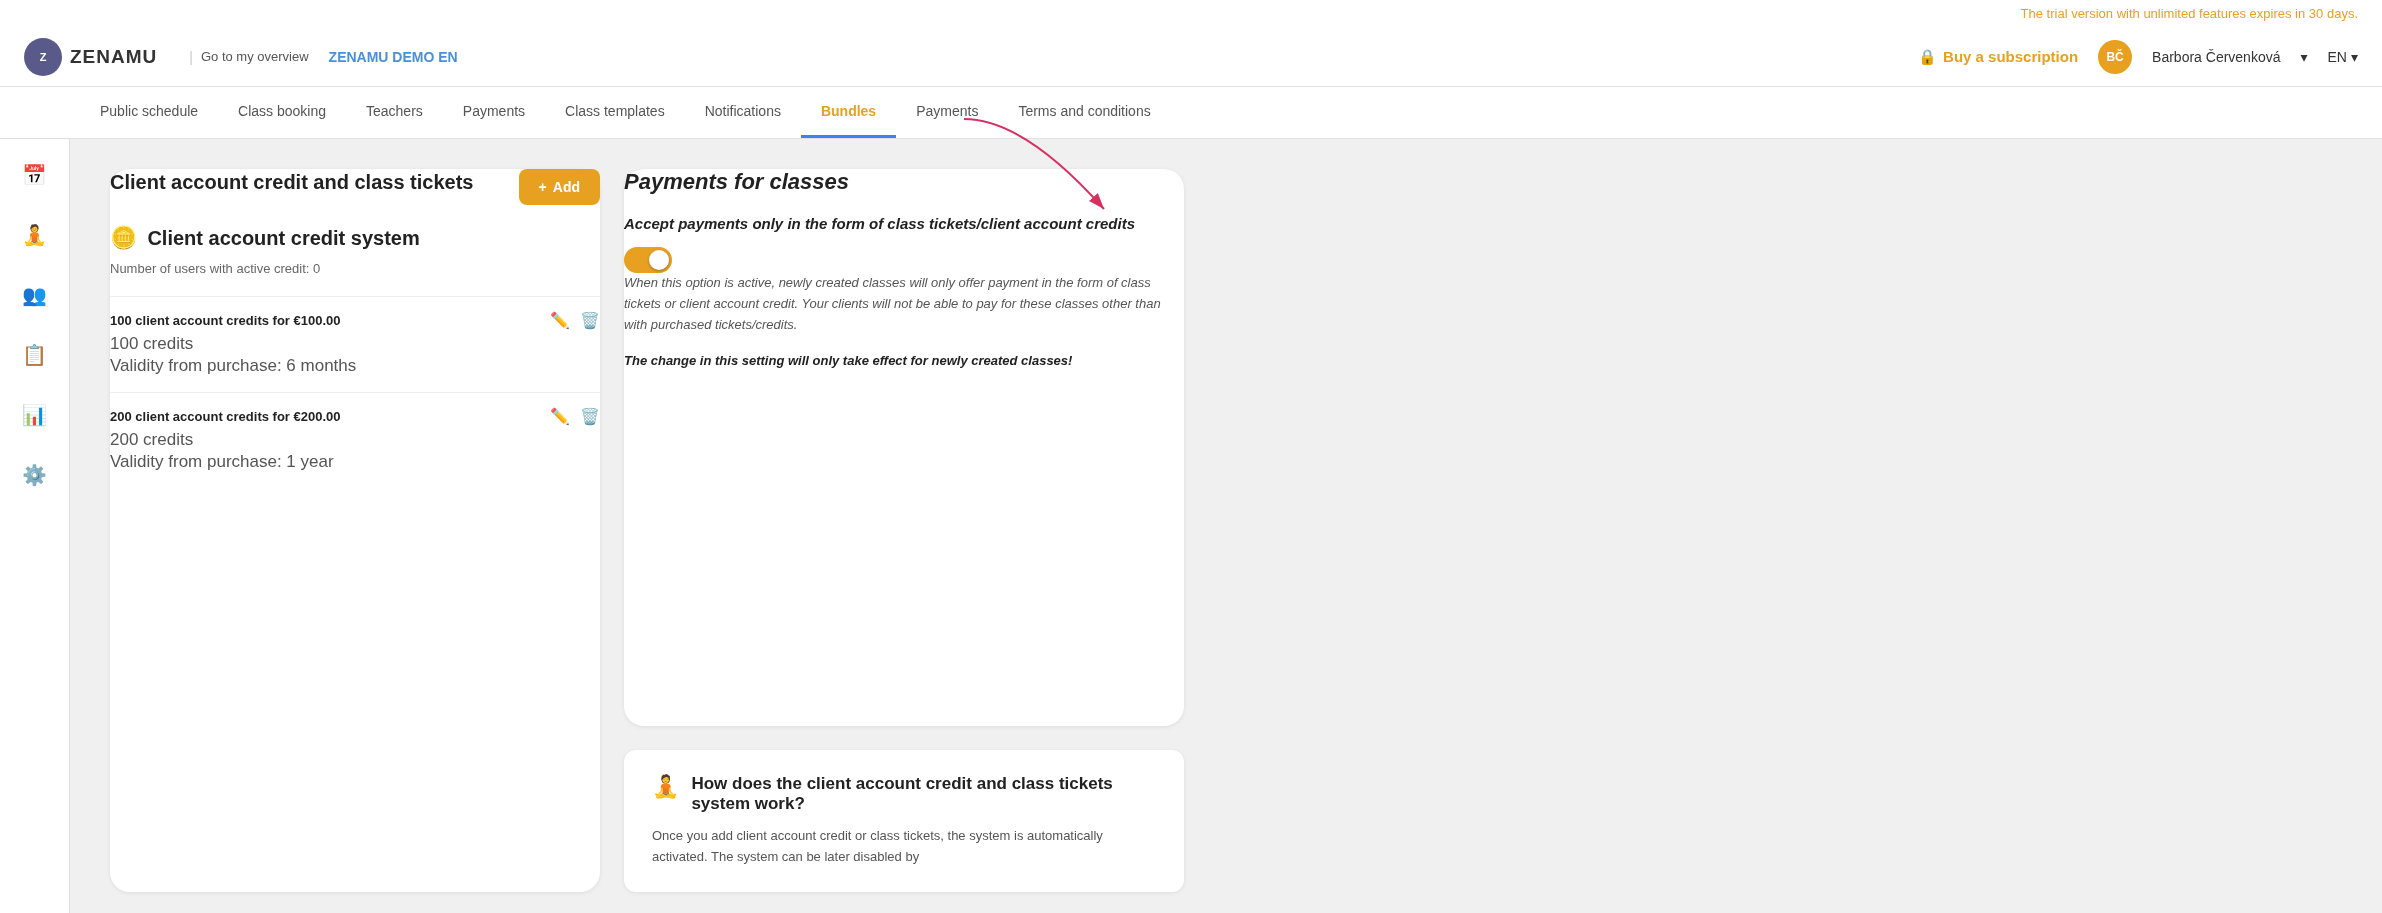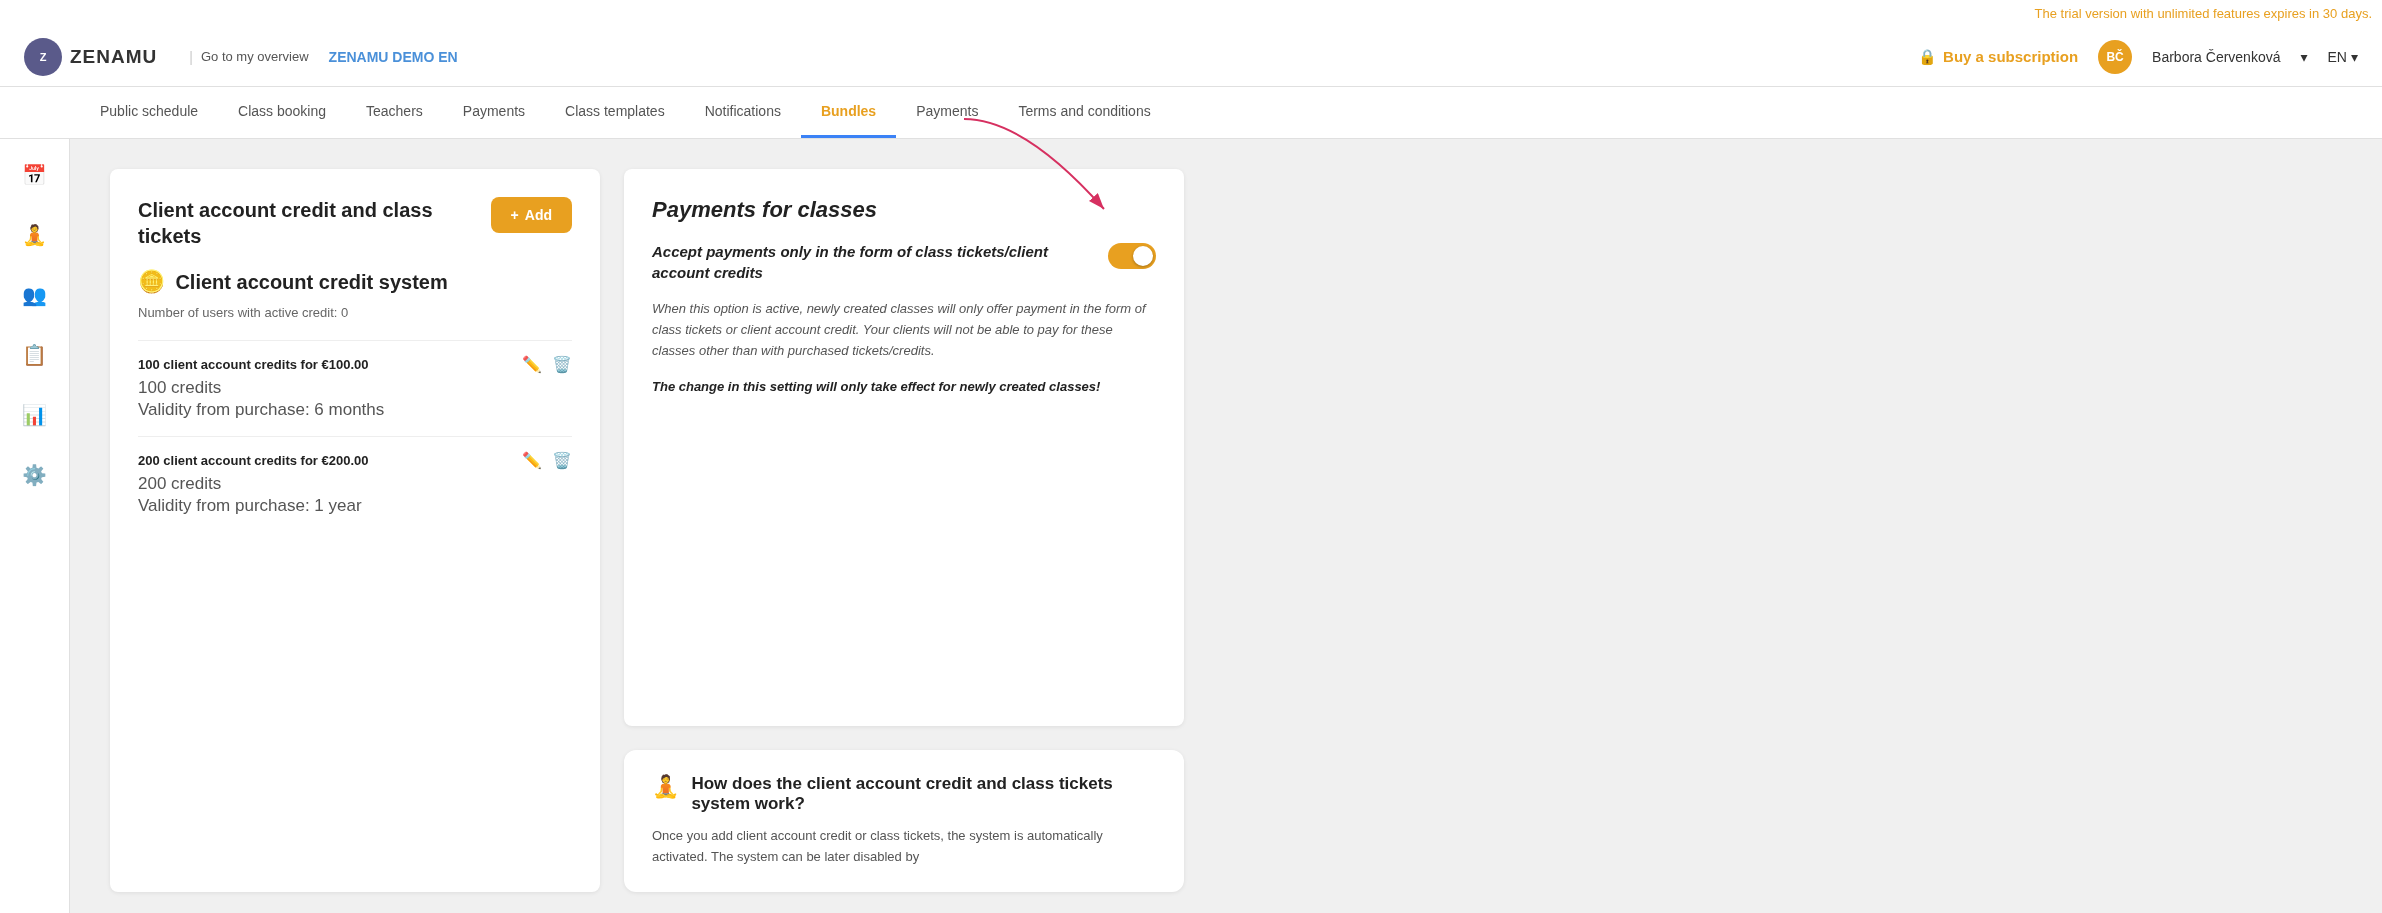--- a/index.html
+++ b/index.html
@@ -2,21 +2,21 @@
 <html><head>
   <meta charset="utf-8">
   <style>
     * { box-sizing: border-box; margin: 0; padding: 0; }
     body { font-family: -apple-system, BlinkMacSystemFont, 'Segoe UI', sans-serif; background: #f0f0f0; font-size: 14px; color: #333; }
 
     
     .trial-banner {
       background: #fff;
       text-align: right;
-      padding: 6px 10px;
+      padding: 6px 24px;
       font-size: 13px;
       color: #e8a020;
     }
 
     
     .header {
       background: #fff;
       display: flex;
       align-items: center;
       padding: 0 24px;
@@ -118,22 +118,21 @@
     .content {
       flex: 1;
       padding: 30px 40px;
       display: flex;
       gap: 24px;
     }
 
     
     .card {
       background: #fff;
-      border-radius: 8px;
-      padding: 28px;
+      border-radius: 20px;
       flex: 1;
       box-shadow: 0 1px 4px rgba(0,0,0,0.08);
     }
 
     .card-left { max-width: 490px; }
     .card-right { max-width: 560px; }
 
     
     .card-header {
       display: flex;
@@ -216,22 +215,23 @@
     .payments-title {
       font-size: 22px;
       font-weight: 700;
       color: #222;
       margin-bottom: 18px;
     }
     .toggle-row {
       display: flex;
       align-items: flex-start;
       justify-content: space-between;
-      gap: 32px;
-      margin-bottom: 16px;
+      gap: 11px;
+      margin-bottom: 0;
+      flex-direction: column;
     }
     .toggle-label {
       font-size: 15px;
       font-weight: 600;
       color: #222;
       line-height: 1.4;
       flex: 1;
     }
     
     .toggle-switch {

